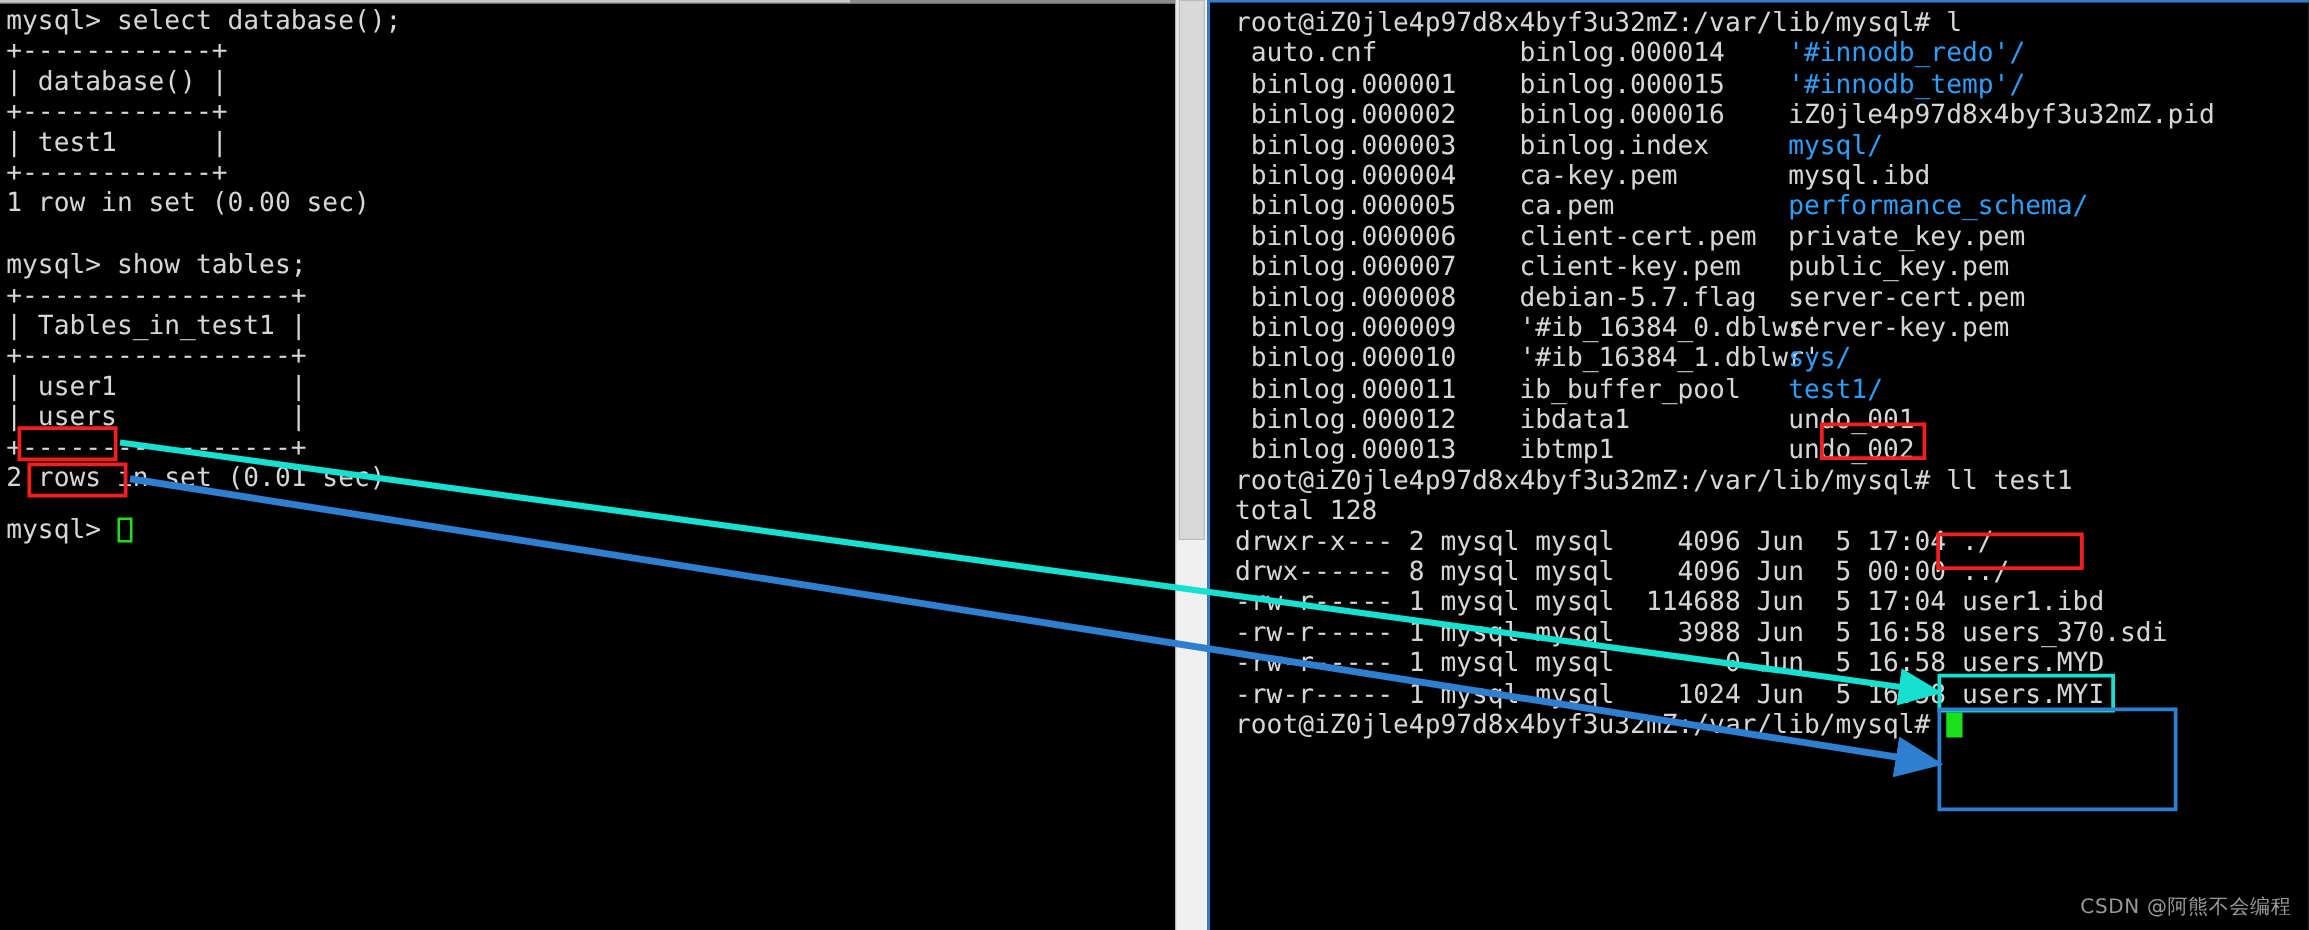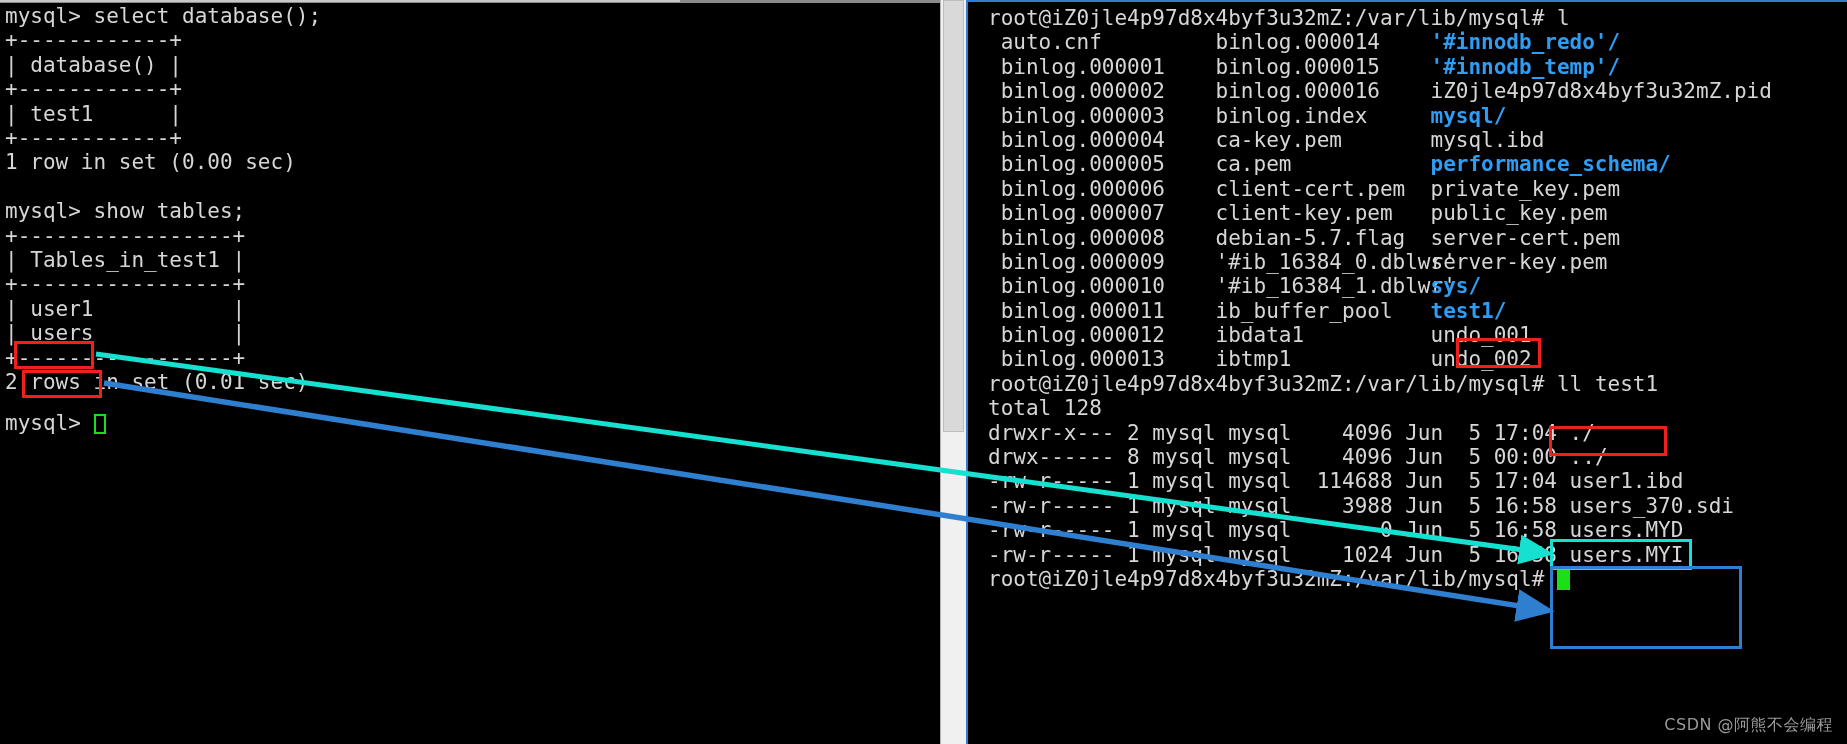--- a/index.html
+++ b/index.html
@@ -37,21 +37,21 @@
     position:absolute;left:966px;top:0;width:881px;height:744px;
     background:#000000;overflow:hidden;
     border-top:2px solid #2f7fd0;border-left:2px solid #2f7fd0;
   }
   .rterm{
     position:absolute;left:20px;top:4px;
     font-size:21px;line-height:24.4px;
     color:#d6d6d6;white-space:pre;
   }
   .rterm .row{height:24.4px;}
-  .dir{color:#2f9df4;font-weight:bold;}
+  .dir{color:#2f9df4;font-weight:normal;}
   .plain{color:#d6d6d6;}
 
   
   .box{position:absolute;box-sizing:border-box;pointer-events:none;}
   .box-red{border:3px solid #f02020;}
   .box-teal{border:3px solid #16e0d0;}
   .box-blue{border:3px solid #2f7fd0;}
 
   
   #overlay{position:absolute;left:0;top:0;width:1847px;height:744px;pointer-events:none;}

